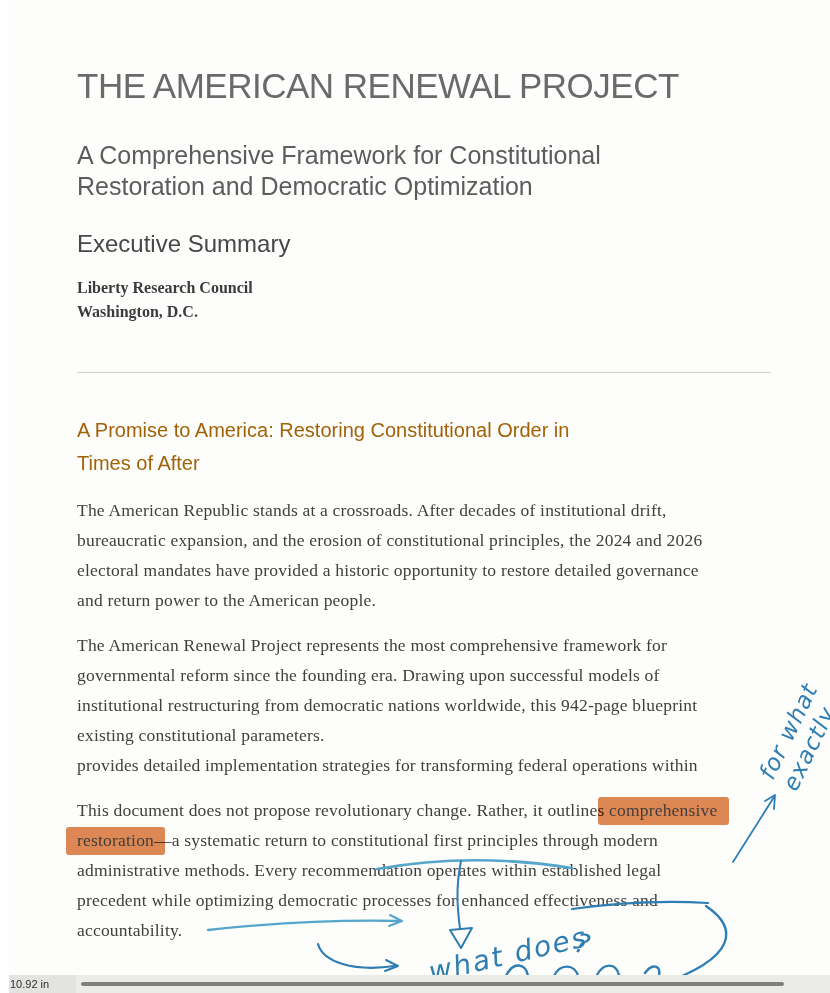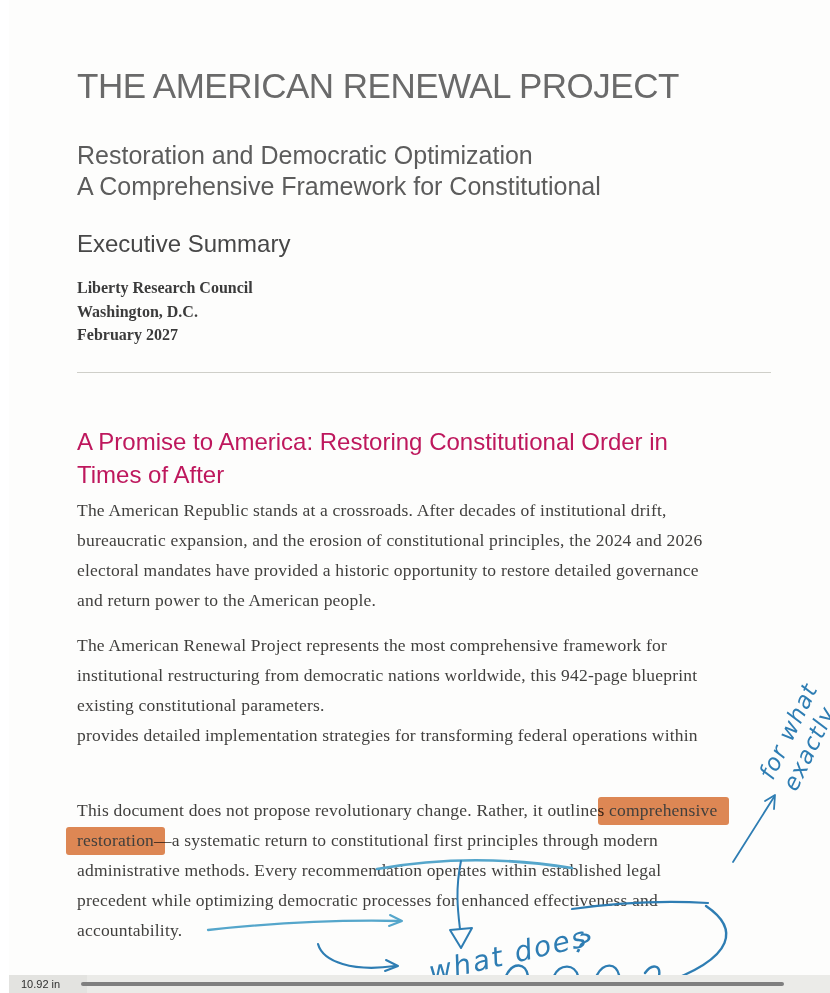--- a/index.html
+++ b/index.html
@@ -22,22 +22,22 @@
   }
   .doc-subtitle .tline { line-height:31px; }
   .doc-type {
     top:230px; font-family:"Liberation Sans", sans-serif;
     font-size:24px; color:#474747;
   }
   .byline { top:276px; font-size:16px; font-weight:bold; color:#3b3b3b; }
   .byline .tline { line-height:23.5px; }
   .divider { top:372px; width:694px; height:1px; background:#cfcfc9; }
   .section-heading {
-    top:425px; margin:0; font-family:"Liberation Sans", sans-serif;
-    font-size:24px; font-weight:400; color:#be185d;
+    top:414px; margin:0; font-family:"Liberation Sans", sans-serif;
+    font-size:20px; font-weight:400; color:#a16207;
   }
   .section-heading .tline { line-height:33px; }
 
   .para { font-size:17.5px; color:#403f3d; letter-spacing:0.2px; }
   .para .tline { line-height:30px; }
   .p1 { top:495px; }
   .p2 { top:630px; }
   .p3 { top:795px; }
 
   .hl {
@@ -73,63 +73,63 @@
   }
 
   .statusbar {
     position:absolute; left:0; right:0; bottom:0; height:18px; z-index:5;
     background:var(--statusbar-bg,#ebebe8);
     font-family:"Liberation Sans", sans-serif;
   }
   .measure {
     position:absolute; left:0; top:0; bottom:0; width:66px;
     background:#e3e3e0; color:#2f2f2f; font-size:11px; line-height:18px;
-    padding-left:12px; overflow:hidden;
+    padding-left:1px; overflow:hidden;
   }
   .scroll-track { position:absolute; left:66px; right:0; top:0; bottom:0; }
   .scroll-thumb {
     position:absolute; left:6px; width:703px; height:4px; top:7px;
     background:var(--scrollbar-thumb,#7f7f7f); border-radius:2px;
   }
 </style>
 </head>
 <body>
 
 <div class="page">
 
   <h1 class="block doc-title">THE AMERICAN RENEWAL PROJECT</h1>
 
   <div class="block doc-subtitle">
+      <div class="tline"><span>A Comprehensive Framework for Constitutional</span></div>
       <div class="tline"><span>Restoration and Democratic Optimization</span></div>
-      <div class="tline"><span>A Comprehensive Framework for Constitutional</span></div>
     </div>
 
   <div class="block doc-type">Executive Summary</div>
 
   <div class="block byline">
       <div class="tline"><span>Liberty Research Council</span></div>
       <div class="tline"><span>Washington, D.C.</span></div>
-      <div class="tline"><span>February 2027</span></div>
     </div>
 
   <div class="block divider"></div>
 
   <h2 class="block section-heading">
       <div class="tline"><span>A Promise to America: Restoring Constitutional Order in</span></div>
       <div class="tline"><span>Times of After</span></div>
     </h2>
 
   <div class="block para p1">
       <div class="tline"><span>The American Republic stands at a crossroads. After decades of institutional drift,</span></div>
       <div class="tline"><span>bureaucratic expansion, and the erosion of constitutional principles, the 2024 and 2026</span></div>
       <div class="tline"><span>electoral mandates have provided a historic opportunity to restore detailed governance</span></div>
       <div class="tline"><span>and return power to the American people.</span></div>
     </div>
   <div class="block para p2">
       <div class="tline"><span>The American Renewal Project represents the most comprehensive framework for</span></div>
+      <div class="tline"><span>governmental reform since the founding era. Drawing upon successful models of</span></div>
       <div class="tline"><span>institutional restructuring from democratic nations worldwide, this 942-page blueprint</span></div>
       <div class="tline"><span>existing constitutional parameters.</span></div>
       <div class="tline"><span>provides detailed implementation strategies for transforming federal operations within</span></div>
     </div>
   <div class="block para p3">
       <div class="tline"><span>This document does not propose revolutionary change. Rather, it outlines </span><span class="hl">comprehensive</span></div>
       <div class="tline"><span class="hl">restoration</span><span>—a systematic return to constitutional first principles through modern</span></div>
       <div class="tline"><span>administrative methods. Every recommendation operates within established legal</span></div>
       <div class="tline"><span>precedent while optimizing democratic processes for enhanced effectiveness and</span></div>
       <div class="tline"><span>accountability.</span></div>

